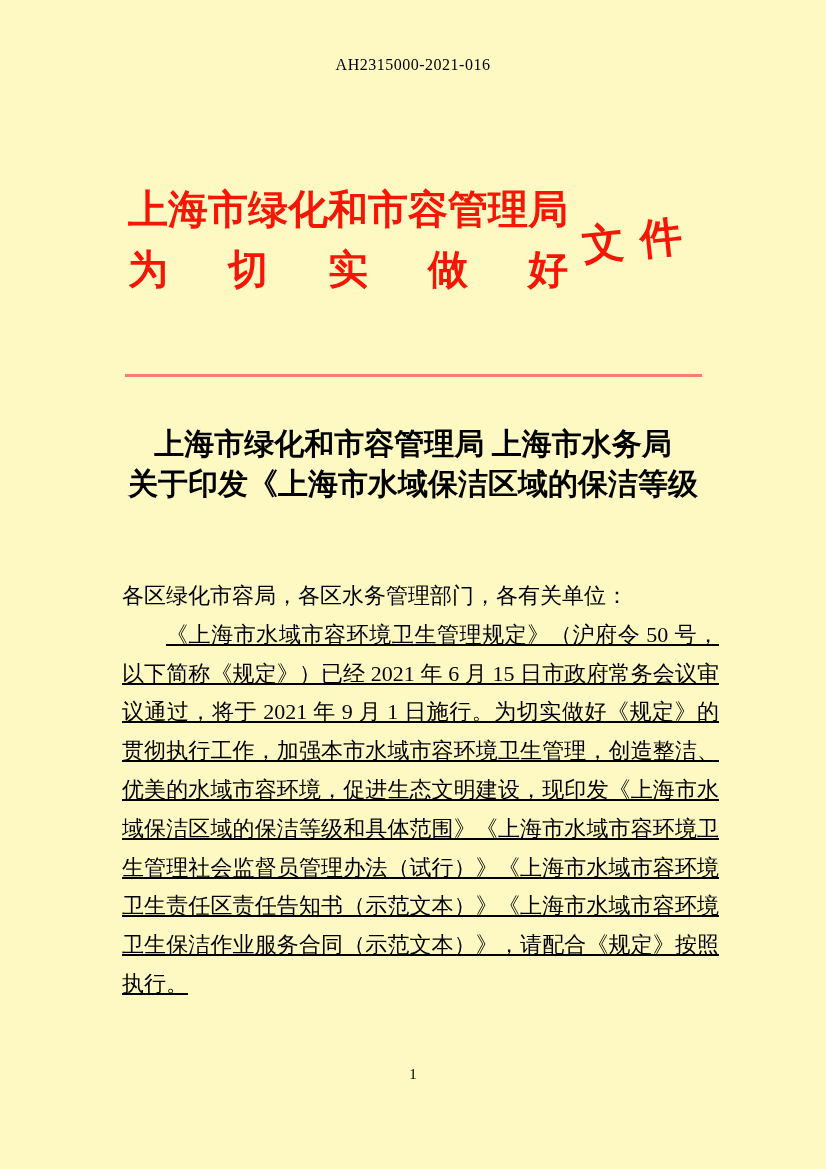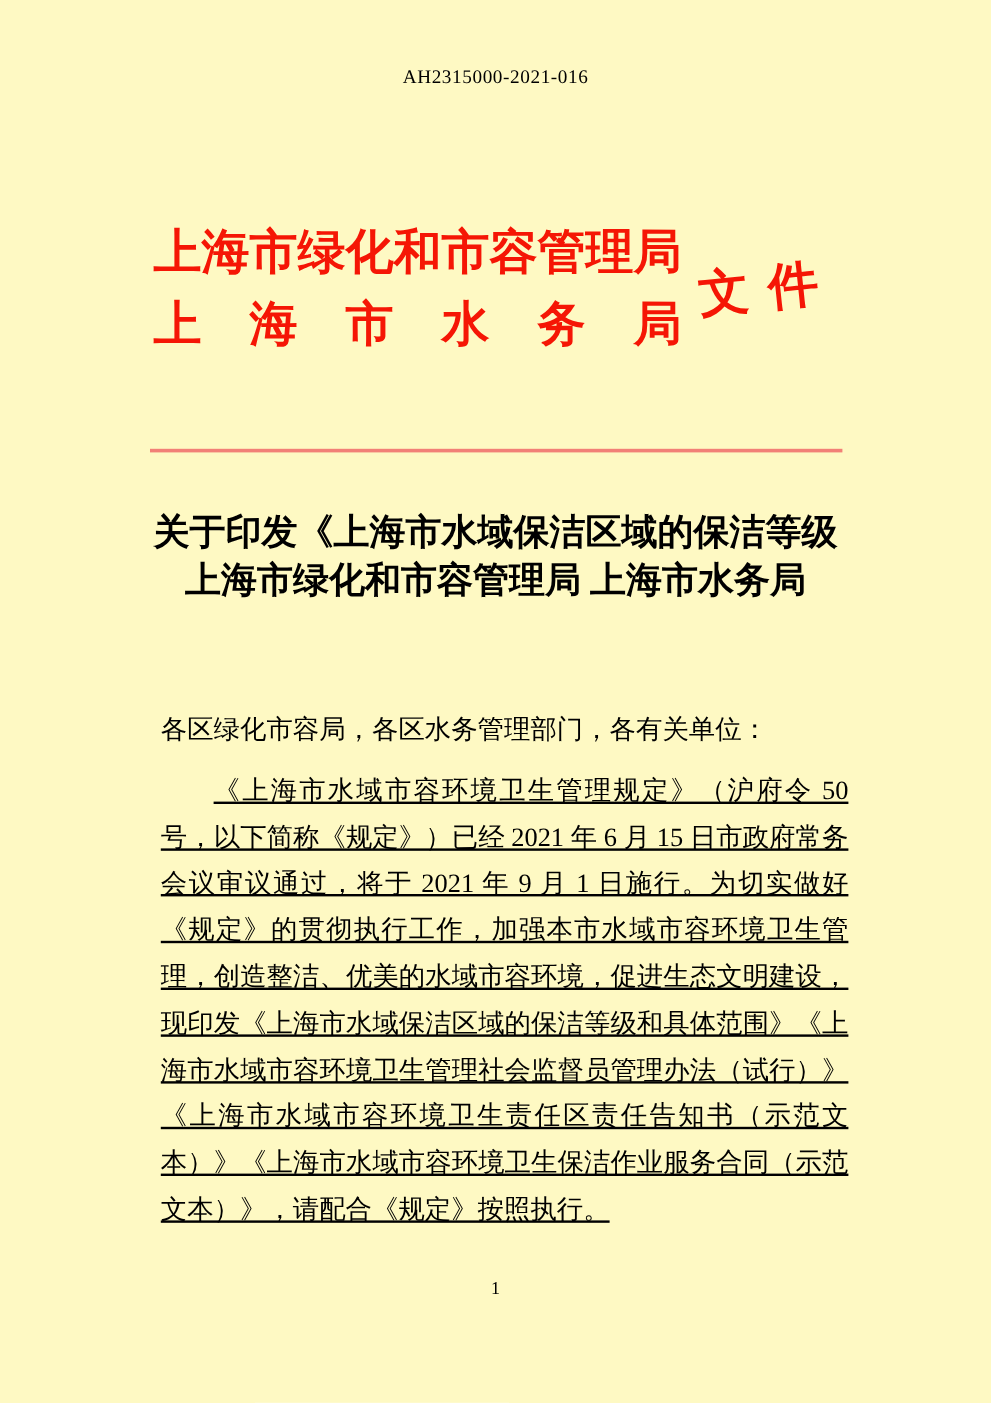--- a/index.html
+++ b/index.html
@@ -78,50 +78,50 @@
   }
   .body-text {
     position: absolute;
     top: 577px;
     left: 122px;
     width: 597px;
     font-size: 22px;
     line-height: 38.8px;
     text-align: justify;
   }
-  .body-text p { margin: 12px; }
+  .body-text p { margin: 0; }
   .body-text p.indented { text-indent: 2em; text-decoration: underline; }
   .page-number {
     position: absolute;
     top: 1066px; left: 0; right: 0;
     text-align: center;
     font-size: 15px;
   }
 </style>
 </head>
 <body style="background: rgb(255, 255, 255);">
 
 <div class="page">
 
   <div class="doc-code">AH2315000-2021-016</div>
 
   <div class="letterhead">
     <div class="agency">
       <div class="line1">上海市绿化和市容管理局</div>
-      <div class="line2">上海市水务局</div>
+      <div class="line2">为切实做好</div>
     </div>
     <div class="doc-type-suffix">文件</div>
   </div>
 
 
   <div class="red-divider"></div>
 
   <div class="doc-title">
+    <div>上海市绿化和市容管理局 上海市水务局</div>
     <div>关于印发《上海市水域保洁区域的保洁等级</div>
-    <div>上海市绿化和市容管理局 上海市水务局</div>
   </div>
 
   <div class="body-text">
     <p>各区绿化市容局，各区水务管理部门，各有关单位：</p>
     <p class="indented">《上海市水域市容环境卫生管理规定》（沪府令 50 号，以下简称《规定》）已经 2021 年 6 月 15 日市政府常务会议审议通过，将于 2021 年 9 月 1 日施行。为切实做好《规定》的贯彻执行工作，加强本市水域市容环境卫生管理，创造整洁、优美的水域市容环境，促进生态文明建设，现印发《上海市水域保洁区域的保洁等级和具体范围》《上海市水域市容环境卫生管理社会监督员管理办法（试行）》《上海市水域市容环境卫生责任区责任告知书（示范文本）》《上海市水域市容环境卫生保洁作业服务合同（示范文本）》，请配合《规定》按照执行。</p>
   </div>
 
   <div class="page-number">1</div>
 
 </div>

